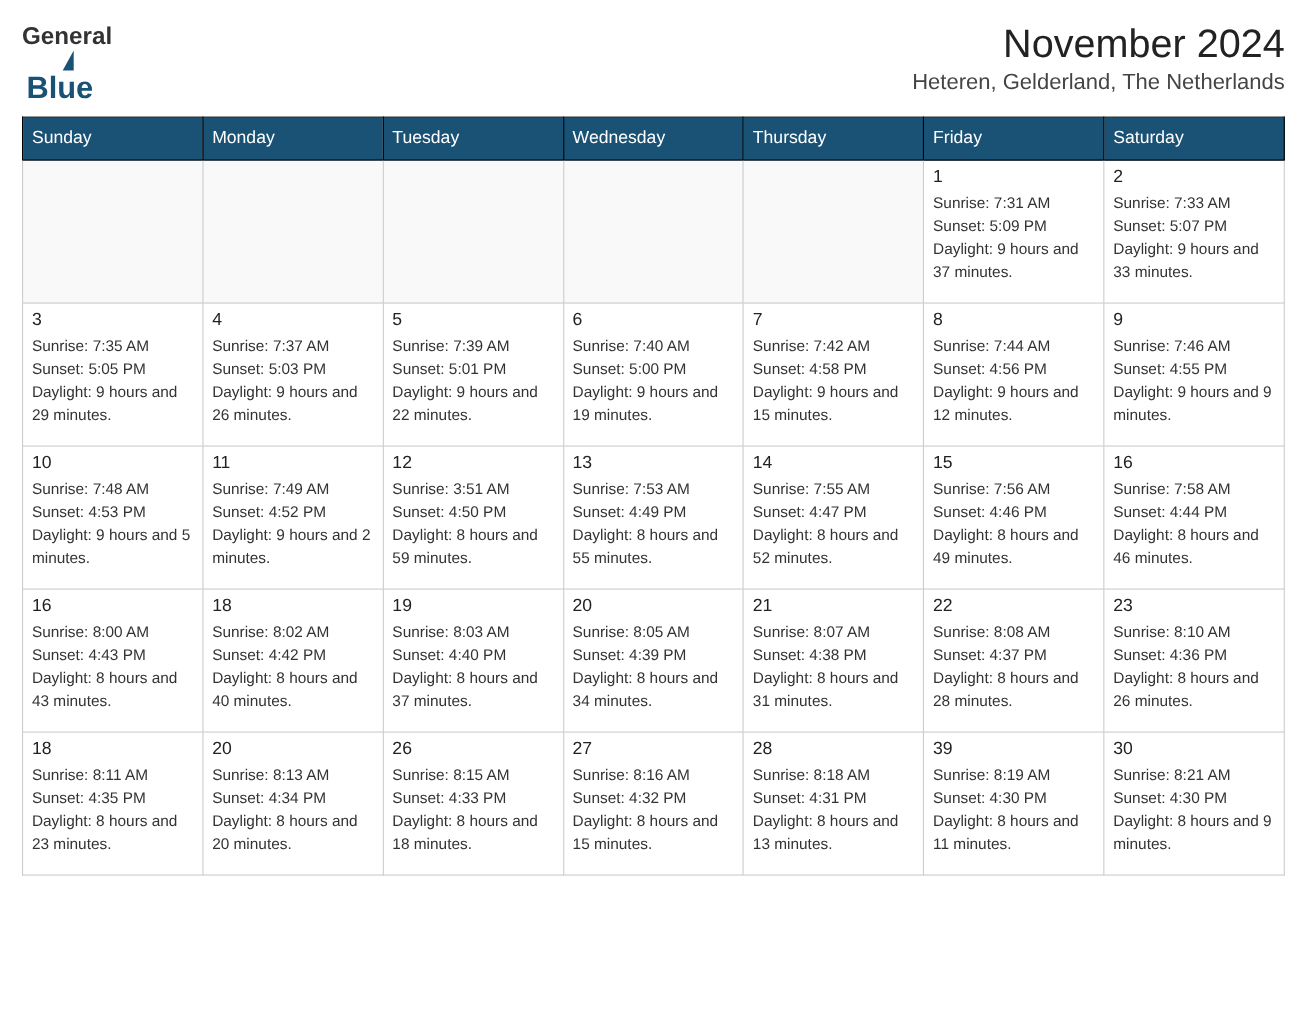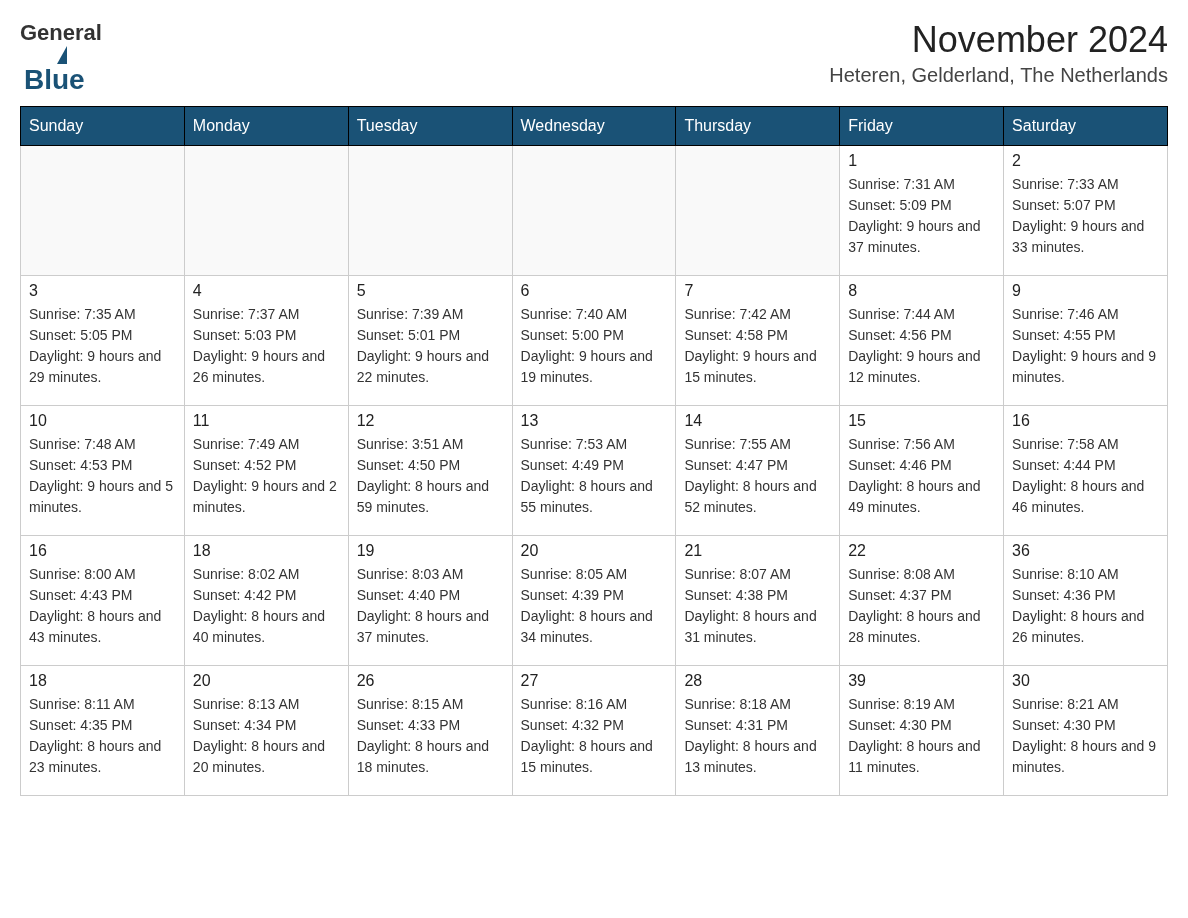--- a/index.html
+++ b/index.html
@@ -293,21 +293,21 @@
 and 31 minutes.</div>
         </td>
         <td>
           <span class="day-number">22</span>
           <div class="day-info">Sunrise: 8:08 AM
 Sunset: 4:37 PM
 Daylight: 8 hours
 and 28 minutes.</div>
         </td>
         <td>
-          <span class="day-number">36</span>
+          <span class="day-number">23</span>
           <div class="day-info">Sunrise: 8:10 AM
 Sunset: 4:36 PM
 Daylight: 8 hours
 and 26 minutes.</div>
         </td>
       </tr>
       <tr>
         <td>
           <span class="day-number">18</span>
           <div class="day-info">Sunrise: 8:11 AM

